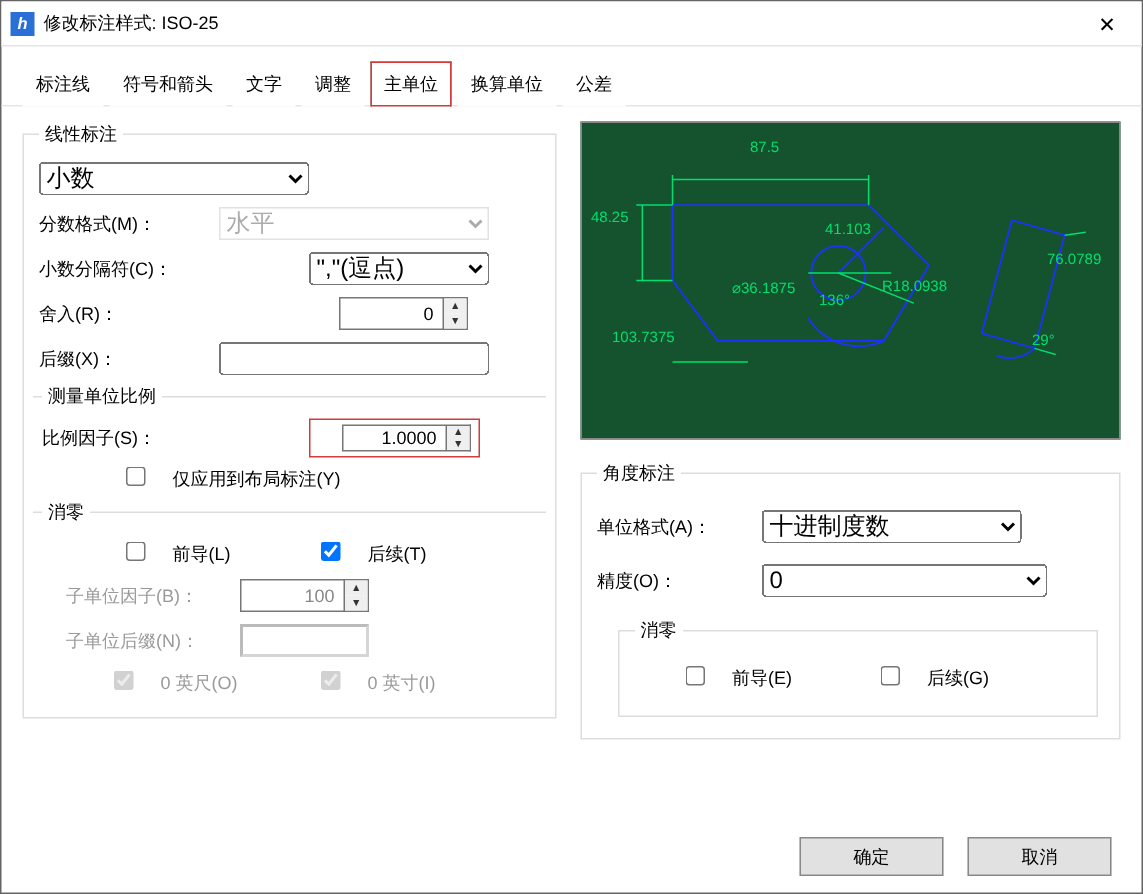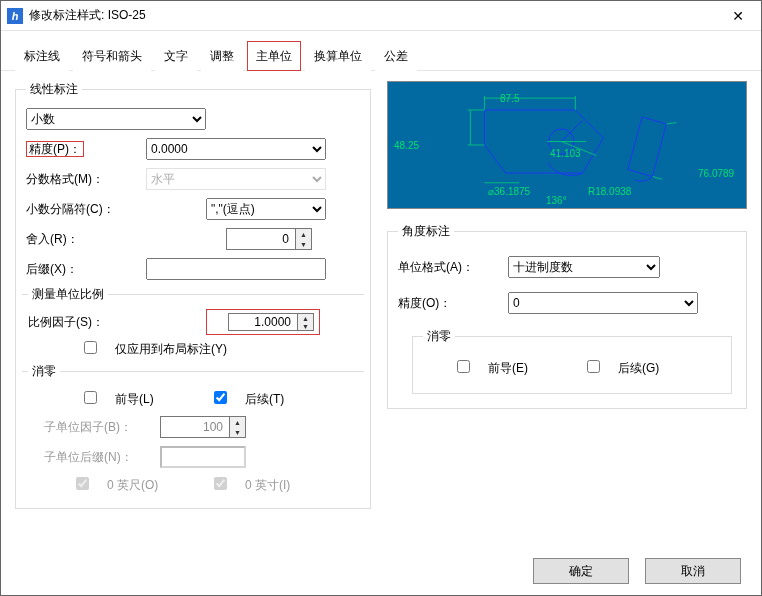--- a/index.html
+++ b/index.html
@@ -81,21 +81,21 @@
   .row {
     display: flex;
     align-items: center;
     height: 30px;
   }
   .row .lbl {
     width: 120px;
   }
   .ctrl-d, .ctrl-t, .ctrl-s {
     height: 22px;
-    font-size: 12px;
+    font-size: 16px;
     font-family: inherit;
   }
   .w180 { width: 180px; }
   .disabled { color: #9a9a9a; }
   select.disabled, input.disabled { background: #fff; color: #888; }
 
   .hi-red { outline: 1px solid #d43b3b; outline-offset: -1px; padding: 1px 3px; }
   .hi-red-box { outline: 1px solid #d43b3b; outline-offset: 1px; }
 
   .spinwrap {
@@ -113,23 +113,23 @@
     flex:1; display:flex; align-items:center; justify-content:center;
     font-size: 7px; color:#333; background:#efefef;
   }
 
   .checkbox {
     display: inline-flex; align-items: flex-start; gap: 18px;
   }
   .checkbox input { width:13px; height:13px; margin:0; }
 
   .preview {
-    height: 128px;
+    height: 212px;
     border: 1px solid #888;
-    background: #0369a1;
+    background: #14532d;
     position: relative;
     overflow: hidden;
   }
   .preview svg { width: 100%; height: 100%; }
   .prevtxt {
     position: absolute; color: #00df6e; font-size: 10px; white-space: nowrap;
   }
 
   .footer {
     height: 48px;
@@ -166,26 +166,20 @@
     <div class="leftcol">
       <fieldset>
         <legend>线性标注</legend>
 
         <div class="row">
           <select class="ctrl-d w180">
             <option>小数</option>
           </select>
         </div>
 
-        <div class="row">
-          <span class="lbl"><span class="hi-red">精度(P)：</span></span>
-          <select class="ctrl-d w180">
-            <option>0.0000</option>
-          </select>
-        </div>
 
         <div class="row">
           <span class="lbl">分数格式(M)：</span>
           <select class="ctrl-d w180 disabled" disabled="">
             <option>水平</option>
           </select>
         </div>
 
         <div class="row">
           <span class="lbl">小数分隔符(C)：</span>
@@ -306,21 +300,21 @@
         <span class="prevtxt" style="left:300px;top:140px">29°</span>
       </div>
 
       <div style="height:14px"></div>
 
       <fieldset>
         <legend>角度标注</legend>
         <div style="height:6px"></div>
         <div class="row">
           <span class="lbl" style="width:110px">单位格式(A)：</span>
-          <select class="ctrl-d" style="width:152px">
+          <select class="ctrl-d" style="width:173px">
             <option>十进制度数</option>
           </select>
         </div>
         <div style="height:6px"></div>
         <div class="row">
           <span class="lbl" style="width:110px">精度(O)：</span>
           <select class="ctrl-d" style="width:190px">
             <option>0</option>
           </select>
         </div>

